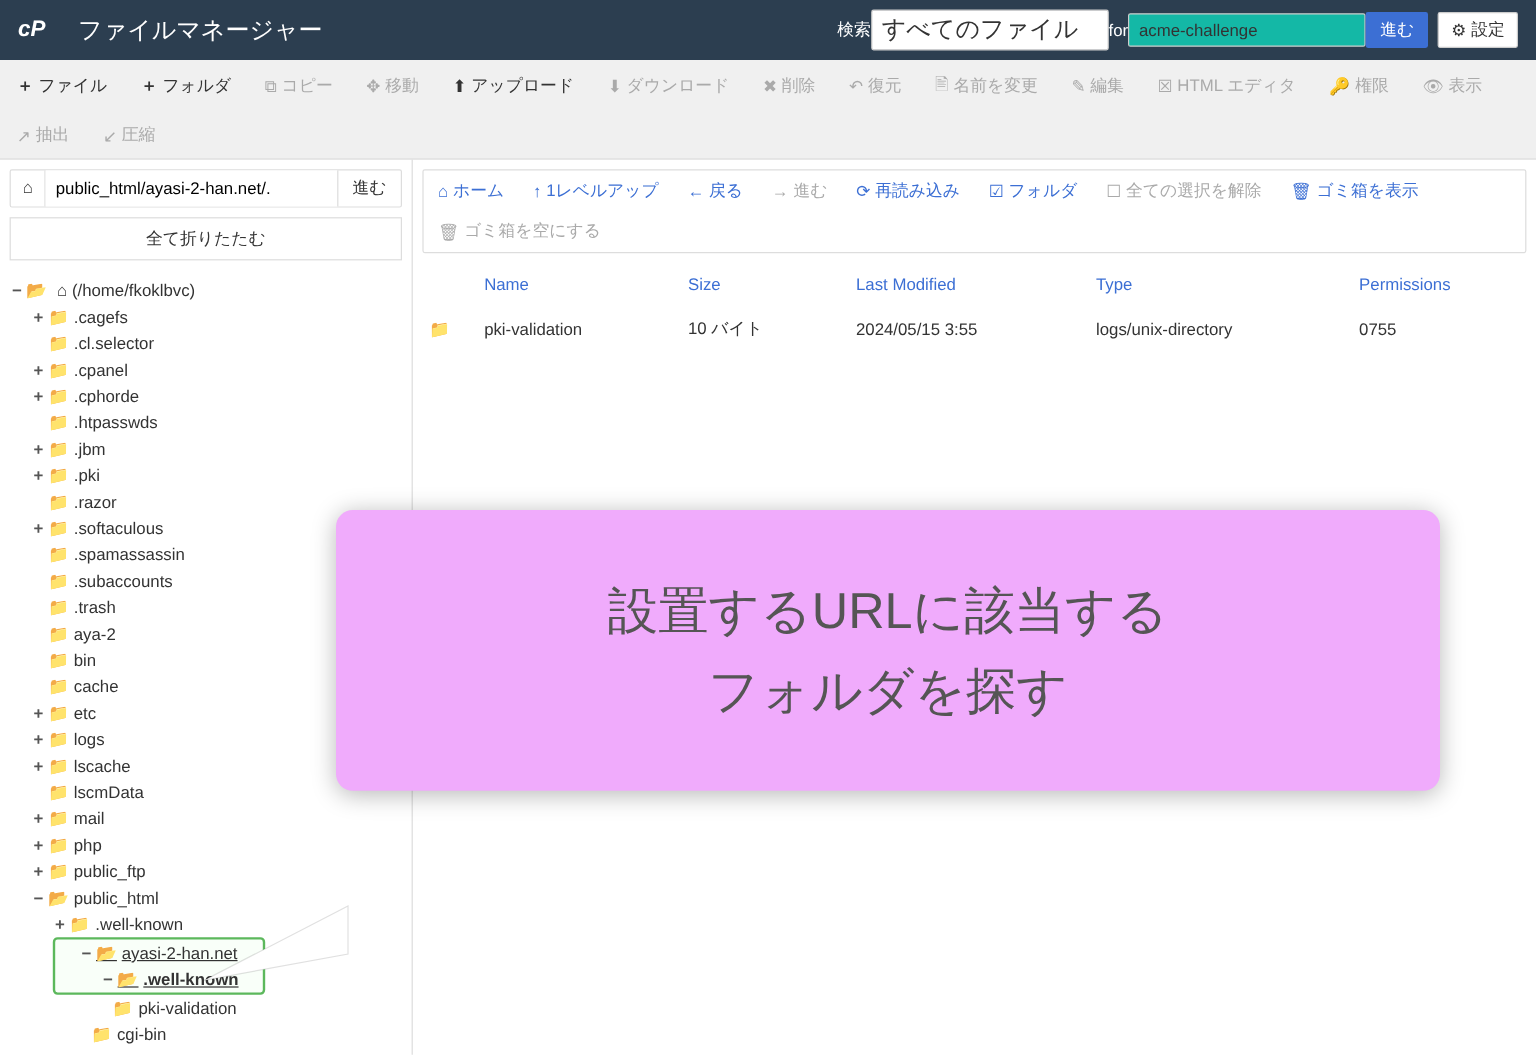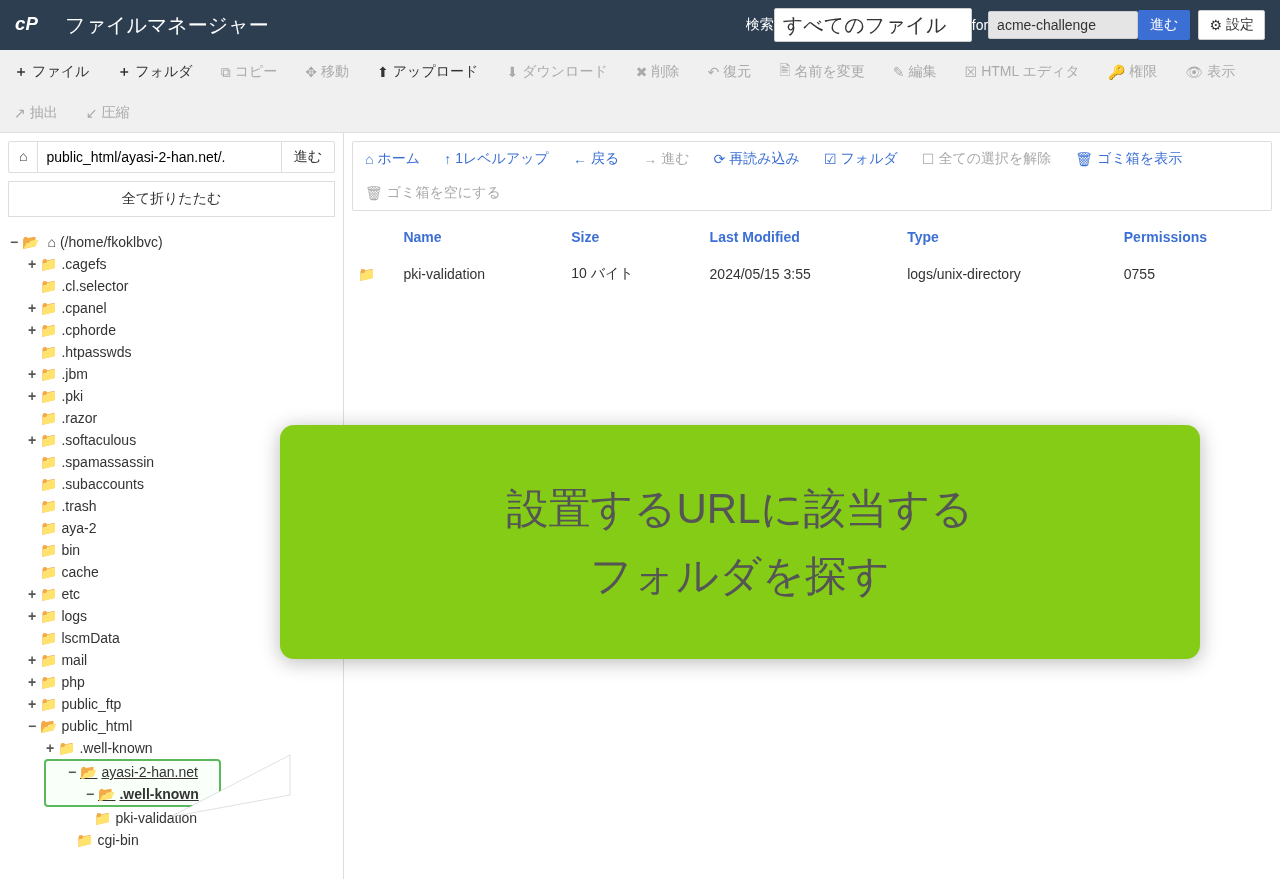--- a/index.html
+++ b/index.html
@@ -7,21 +7,21 @@
 
 
 .header { background: #2c3e50; height: 50px; display: flex; align-items: center; padding: 0 15px; color: white; }
 .cp-logo { display: flex; align-items: center; margin-right: 10px; }
 .cp-logo svg { width: 40px; height: 28px; }
 .header-title { font-size: 20px; font-weight: 400; flex: 1; }
 .search-area { display: flex; align-items: center; gap: 0; }
 .search-label { font-size: 14px; }
 .search-select { background: white; color: #333; border: 1px solid #ccc; padding: 5px 24px 5px 8px; font-size: 20px; border-radius: 2px; }
 .search-for { font-size: 14px; }
-.search-input { background: #e5e5e5; color: #333; border: 1px solid #ccc; padding: 5px 8px; font-size: 14px; width: 150px; border-radius: 2px; }
+.search-input { background: #14b8a6; color: #333; border: 1px solid #ccc; padding: 5px 8px; font-size: 14px; width: 198px; border-radius: 2px; }
 .search-go { background: #3c6fd4; color: white; border: none; padding: 6px 12px; font-size: 14px; border-radius: 2px; cursor: pointer; }
 .settings-btn { background: white; color: #333; border: 1px solid #ccc; padding: 5px 10px; font-size: 14px; border-radius: 2px; margin-left: 8px; cursor: pointer; display: flex; align-items: center; gap: 4px; }
 
 
 .toolbar { background: #f0f0f0; border-bottom: 1px solid #ddd; display: flex; flex-wrap: wrap; padding: 0; }
 .toolbar-item { padding: 10px 14px; font-size: 14px; display: flex; align-items: center; gap: 4px; cursor: pointer; color: #333; }
 .toolbar-item.disabled { color: #aaa; cursor: default; }
 
 
 .main { display: flex; height: calc(879px - 50px - 36px - 36px); }
@@ -43,27 +43,27 @@
 .tree-highlight { border: 2px solid #5cb85c; border-radius: 4px; display: inline-block; padding: 0 20px; background: #f9fff9; text-decoration: underline; }
 .tree-bold { font-weight: bold; }
 
 
 .content { flex: 1; display: flex; flex-direction: column; }
 .action-bar { border: 1px solid #ddd; margin: 8px; border-radius: 2px; padding: 0; display: flex; flex-wrap: wrap; }
 .action-item { padding: 8px 12px; display: flex; align-items: center; gap: 4px; cursor: pointer; color: #3c6fd4; font-size: 14px; }
 .action-item.disabled { color: #aaa; cursor: default; }
 
 .file-table { width: 100%; border-collapse: collapse; }
-.file-table th { text-align: left; padding: 10px 14px; font-weight: bold; color: #3c6fd4; cursor: pointer; font-size: 14px; }
+.file-table th { text-align: left; padding: 10px 14px; font-weight: normal; color: #3c6fd4; cursor: pointer; font-size: 14px; }
 .file-table td { padding: 10px 14px; font-size: 14px; }
 .folder-icon-cell { color: #f0ad4e; font-size: 18px; }
 
 
 .callout-wrap { position: absolute; left: 280px; top: 425px; pointer-events: none; }
-.callout-box { background: #84cc16; border-radius: 14px; box-shadow: 0 3px 20px rgba(0,0,0,0.28); padding: 50px 71px; font-size: 42px; color: #555; text-align: center; line-height: 1.6; font-weight: 300; width: 920px; }
+.callout-box { background: #f0abfc; border-radius: 14px; box-shadow: 0 3px 20px rgba(0,0,0,0.28); padding: 50px 71px; font-size: 42px; color: #555; text-align: center; line-height: 1.6; font-weight: 300; width: 920px; }
 
 select { appearance: none; background-image: linear-gradient(45deg, transparent 50%, #555 50%), linear-gradient(135deg, #555 50%, transparent 50%); background-position: calc(100% - 12px) center, calc(100% - 7px) center; background-size: 5px 5px, 5px 5px; background-repeat: no-repeat; }
 </style>
 </head>
 <body>
 
 <div class="header">
   <div class="cp-logo">
     <svg viewBox="0 0 60 40">
         <text x="0" y="28" font-family="Arial" font-size="28" font-weight="bold" font-style="italic" fill="white">cP</text>
@@ -171,20 +171,21 @@
           <div class="tree-node"><span class="tree-toggle">&nbsp;</span><span class="tree-icon">📁</span><span class="tree-label">.razor</span></div>
           <div class="tree-node"><span class="tree-toggle">+</span><span class="tree-icon">📁</span><span class="tree-label">.softaculous</span></div>
           <div class="tree-node"><span class="tree-toggle">&nbsp;</span><span class="tree-icon">📁</span><span class="tree-label">.spamassassin</span></div>
           <div class="tree-node"><span class="tree-toggle">&nbsp;</span><span class="tree-icon">📁</span><span class="tree-label">.subaccounts</span></div>
           <div class="tree-node"><span class="tree-toggle">&nbsp;</span><span class="tree-icon">📁</span><span class="tree-label">.trash</span></div>
           <div class="tree-node"><span class="tree-toggle">&nbsp;</span><span class="tree-icon">📁</span><span class="tree-label">aya-2</span></div>
           <div class="tree-node"><span class="tree-toggle">&nbsp;</span><span class="tree-icon">📁</span><span class="tree-label">bin</span></div>
           <div class="tree-node"><span class="tree-toggle">&nbsp;</span><span class="tree-icon">📁</span><span class="tree-label">cache</span></div>
           <div class="tree-node"><span class="tree-toggle">+</span><span class="tree-icon">📁</span><span class="tree-label">etc</span></div>
           <div class="tree-node"><span class="tree-toggle">+</span><span class="tree-icon">📁</span><span class="tree-label">logs</span></div>
+          <div class="tree-node"><span class="tree-toggle">+</span><span class="tree-icon">📁</span><span class="tree-label">lscache</span></div>
           <div class="tree-node"><span class="tree-toggle">&nbsp;</span><span class="tree-icon">📁</span><span class="tree-label">lscmData</span></div>
           <div class="tree-node"><span class="tree-toggle">+</span><span class="tree-icon">📁</span><span class="tree-label">mail</span></div>
           <div class="tree-node"><span class="tree-toggle">+</span><span class="tree-icon">📁</span><span class="tree-label">php</span></div>
           <div class="tree-node"><span class="tree-toggle">+</span><span class="tree-icon">📁</span><span class="tree-label">public_ftp</span></div>
           <div>
             <div class="tree-node"><span class="tree-toggle">−</span><span class="tree-icon open">📂</span><span class="tree-label">public_html</span></div>
             <div class="tree-children"><div class="tree-node"><span class="tree-toggle">+</span><span class="tree-icon">📁</span><span class="tree-label">.well-known</span></div><div class="tree-highlight"><div class="tree-node"><span class="tree-toggle">−</span><span class="tree-icon open">📂</span><span class="tree-label">ayasi-2-han.net</span></div><div class="tree-children">
                   <div class="tree-node tree-bold"><span class="tree-toggle">−</span><span class="tree-icon open">📂</span><span class="tree-label">.well-known</span></div>
                 </div></div><div class="tree-children">
                 <div class="tree-children">

